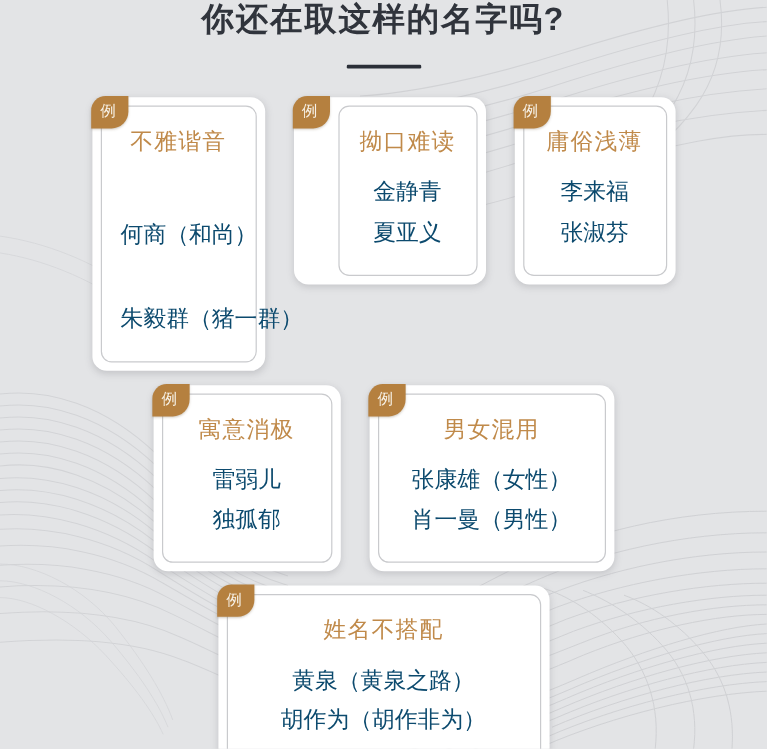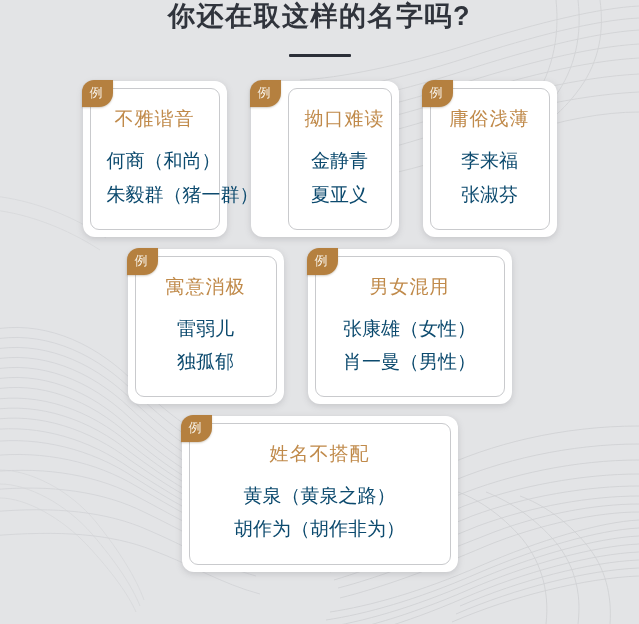--- a/index.html
+++ b/index.html
@@ -63,22 +63,22 @@
   .card-inner {
     border:1px solid #c9cacd;
     border-radius:9px;
     padding:20px 16px 18px 16px;
     text-align:center;
     min-height:106px;
     display:flex;
     flex-direction:column;
     justify-content:flex-start;
   }
-  .card-1 .card-inner { width:130px; }
-  .card-2 .card-inner { width:104px;margin-left:30px; }
+  .card-1 .card-inner { width:130px;gap:36px; }
+  .card-2 .card-inner { width:116px;margin-left:30px; }
   .card-3 .card-inner { width:120px;text-align:center; }
   .card-4 .card-inner { width:142px; }
   .card-5 .card-inner { width:190px; }
   .card-6 .card-inner { width:262px;justify-content:space-between; }
 
   .card-title {
     font-size:19px;
     color:#c08a4a;
     letter-spacing:1px;
     line-height:1.1;

